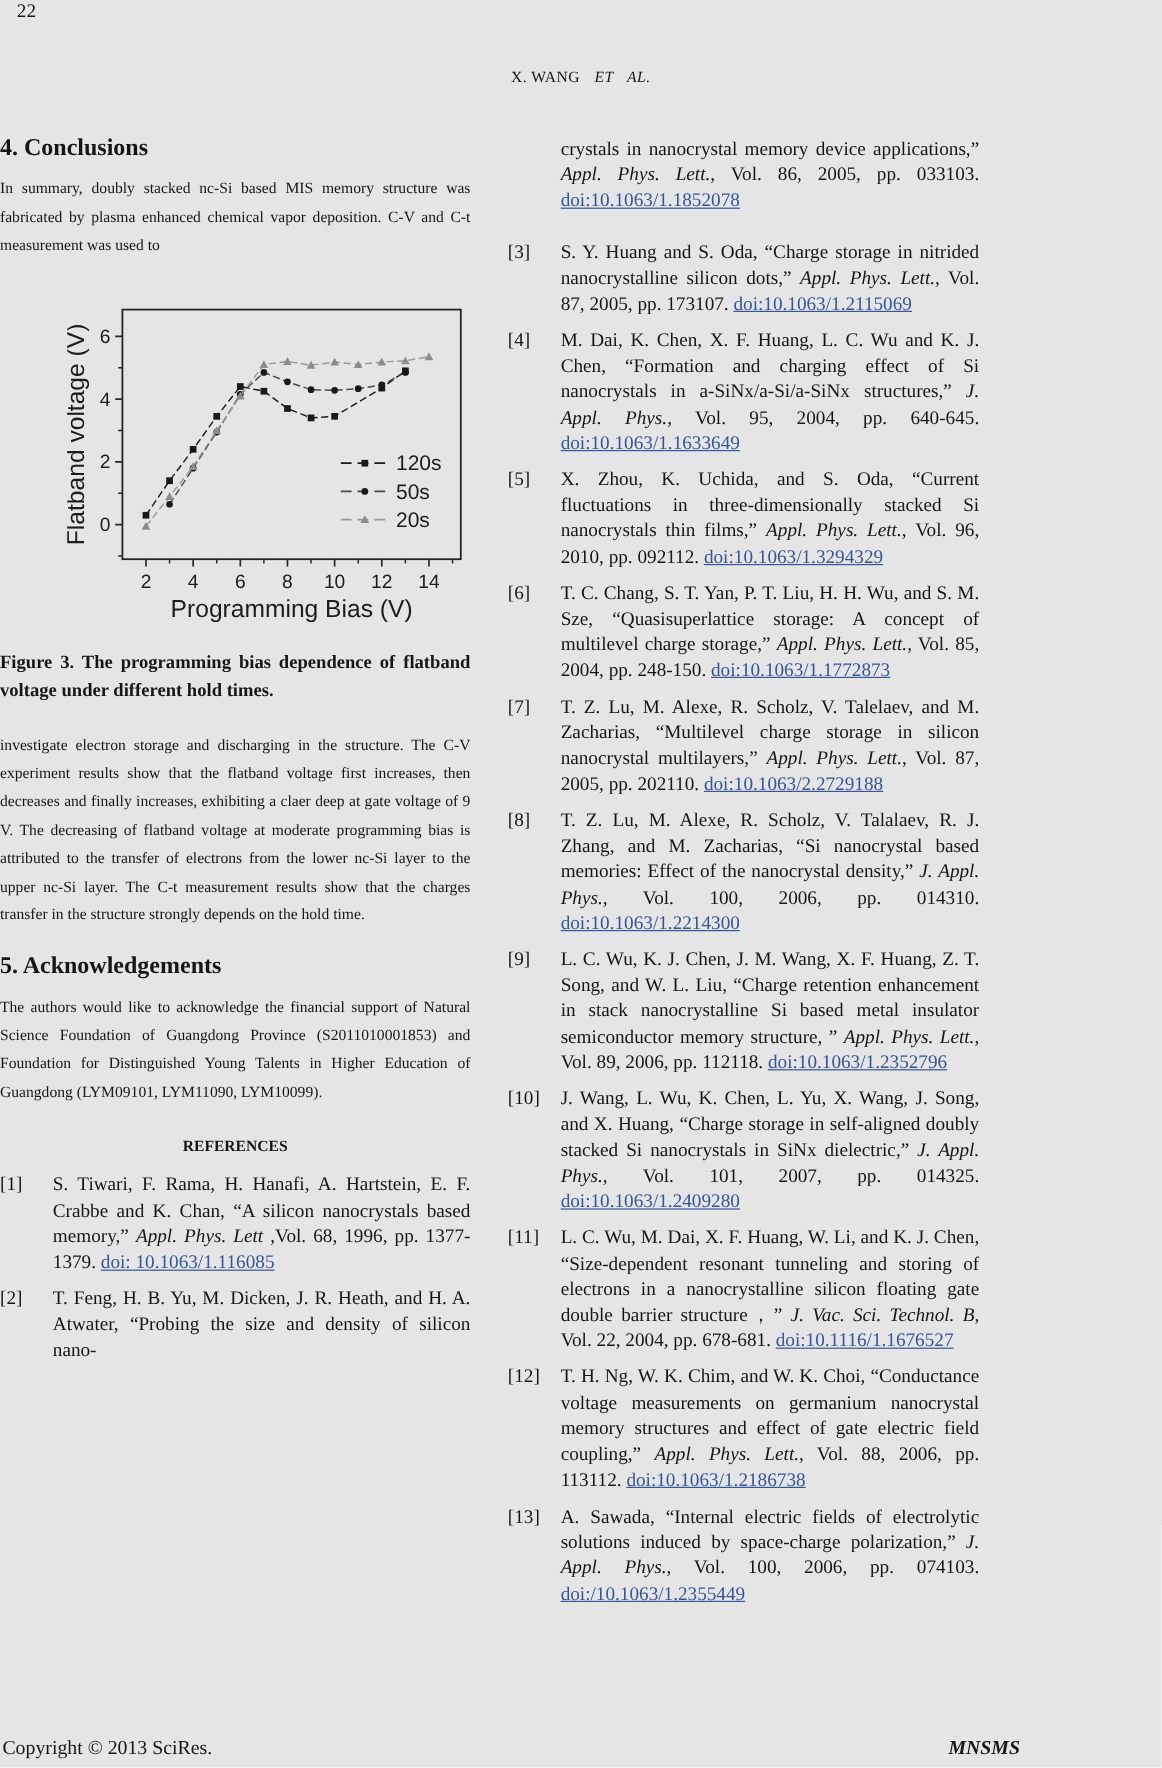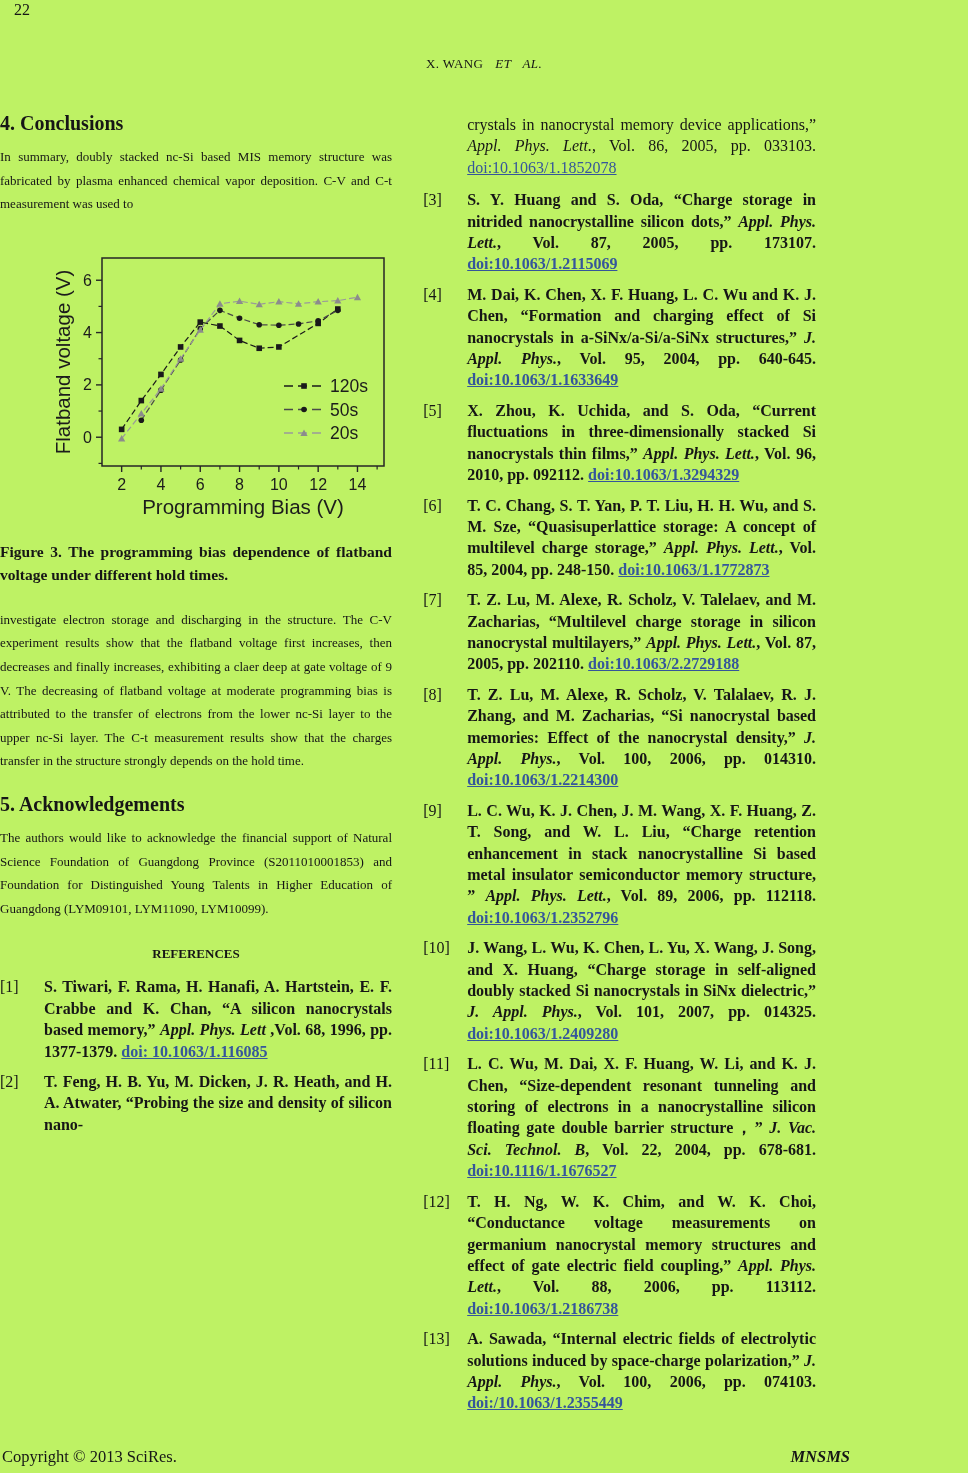--- a/index.html
+++ b/index.html
@@ -1,38 +1,38 @@
 <!DOCTYPE html>
 <html style="--link: #35569b;"><head>
 <meta charset="utf-8">
 <style>
   html,body{margin:0;padding:0;background:#ffffff;}
-  .page{position:relative;width:968px;height:1473px;background:#bef264;
+  .page{position:relative;width:968px;height:1473px;background:#e5e5e5;
         font-family:"Liberation Serif", serif;color:#161616;overflow:hidden;}
   .page-number{position:absolute;top:1px;left:14px;font-size:16px;}
   .running-head{position:absolute;top:56px;left:0;width:100%;text-align:center;
         font-size:13px;letter-spacing:.4px;}
   .running-head .etal{font-style:italic;margin-left:12px;word-spacing:8px;}
   .columns{position:absolute;top:108px;left:0;width:816px;display:flex;}
   .col-left{width:465px;}
   .col-gap{width:37px;}
   .col-right{width:466px;padding-top:6px;}
   h2.sec{font-size:20px;margin:4px 0 10px 0;font-weight:bold;}
   h2.ack{margin-top:20px;}
   p.body-text{font-size:13px;line-height:23.6px;margin:0;text-align:justify;}
   figure{margin:28px 0 0 0;padding:0;}
   .chart-wrap{margin-left:56px;}
   figcaption{font-weight:bold;font-size:15.5px;line-height:23px;text-align:justify;
         margin-top:10px;margin-bottom:22px;}
   .refs-heading{font-size:13px;font-weight:bold;text-align:center;margin:26px 0 14px 0;}
   .ref{display:flex;margin-bottom:9px;font-size:16px;line-height:21.4px;}
   .ref-label{flex:0 0 44px;}
-  .ref-body{flex:1;text-align:justify;font-weight:bold;}
+  .ref-body{flex:1;text-align:justify;}
   .ref-cont{margin-left:44px;text-align:justify;font-size:16px;line-height:21.4px;
-        margin-bottom:11px;}
+        margin-bottom:22px;}
   .doi-link{color:var(--link,#35569b);text-decoration:underline;cursor:pointer;}
   .ital{font-style:italic;}
   .footer{position:absolute;left:0;bottom:6px;width:852px;display:flex;
         justify-content:space-between;padding:0 2px;box-sizing:border-box;font-size:16.5px;}
   .footer .journal{font-weight:bold;font-style:italic;}
   svg text{font-family:"Liberation Sans", sans-serif;fill:#1c1c1c;}
 </style>
 </head>
 <body>
 

